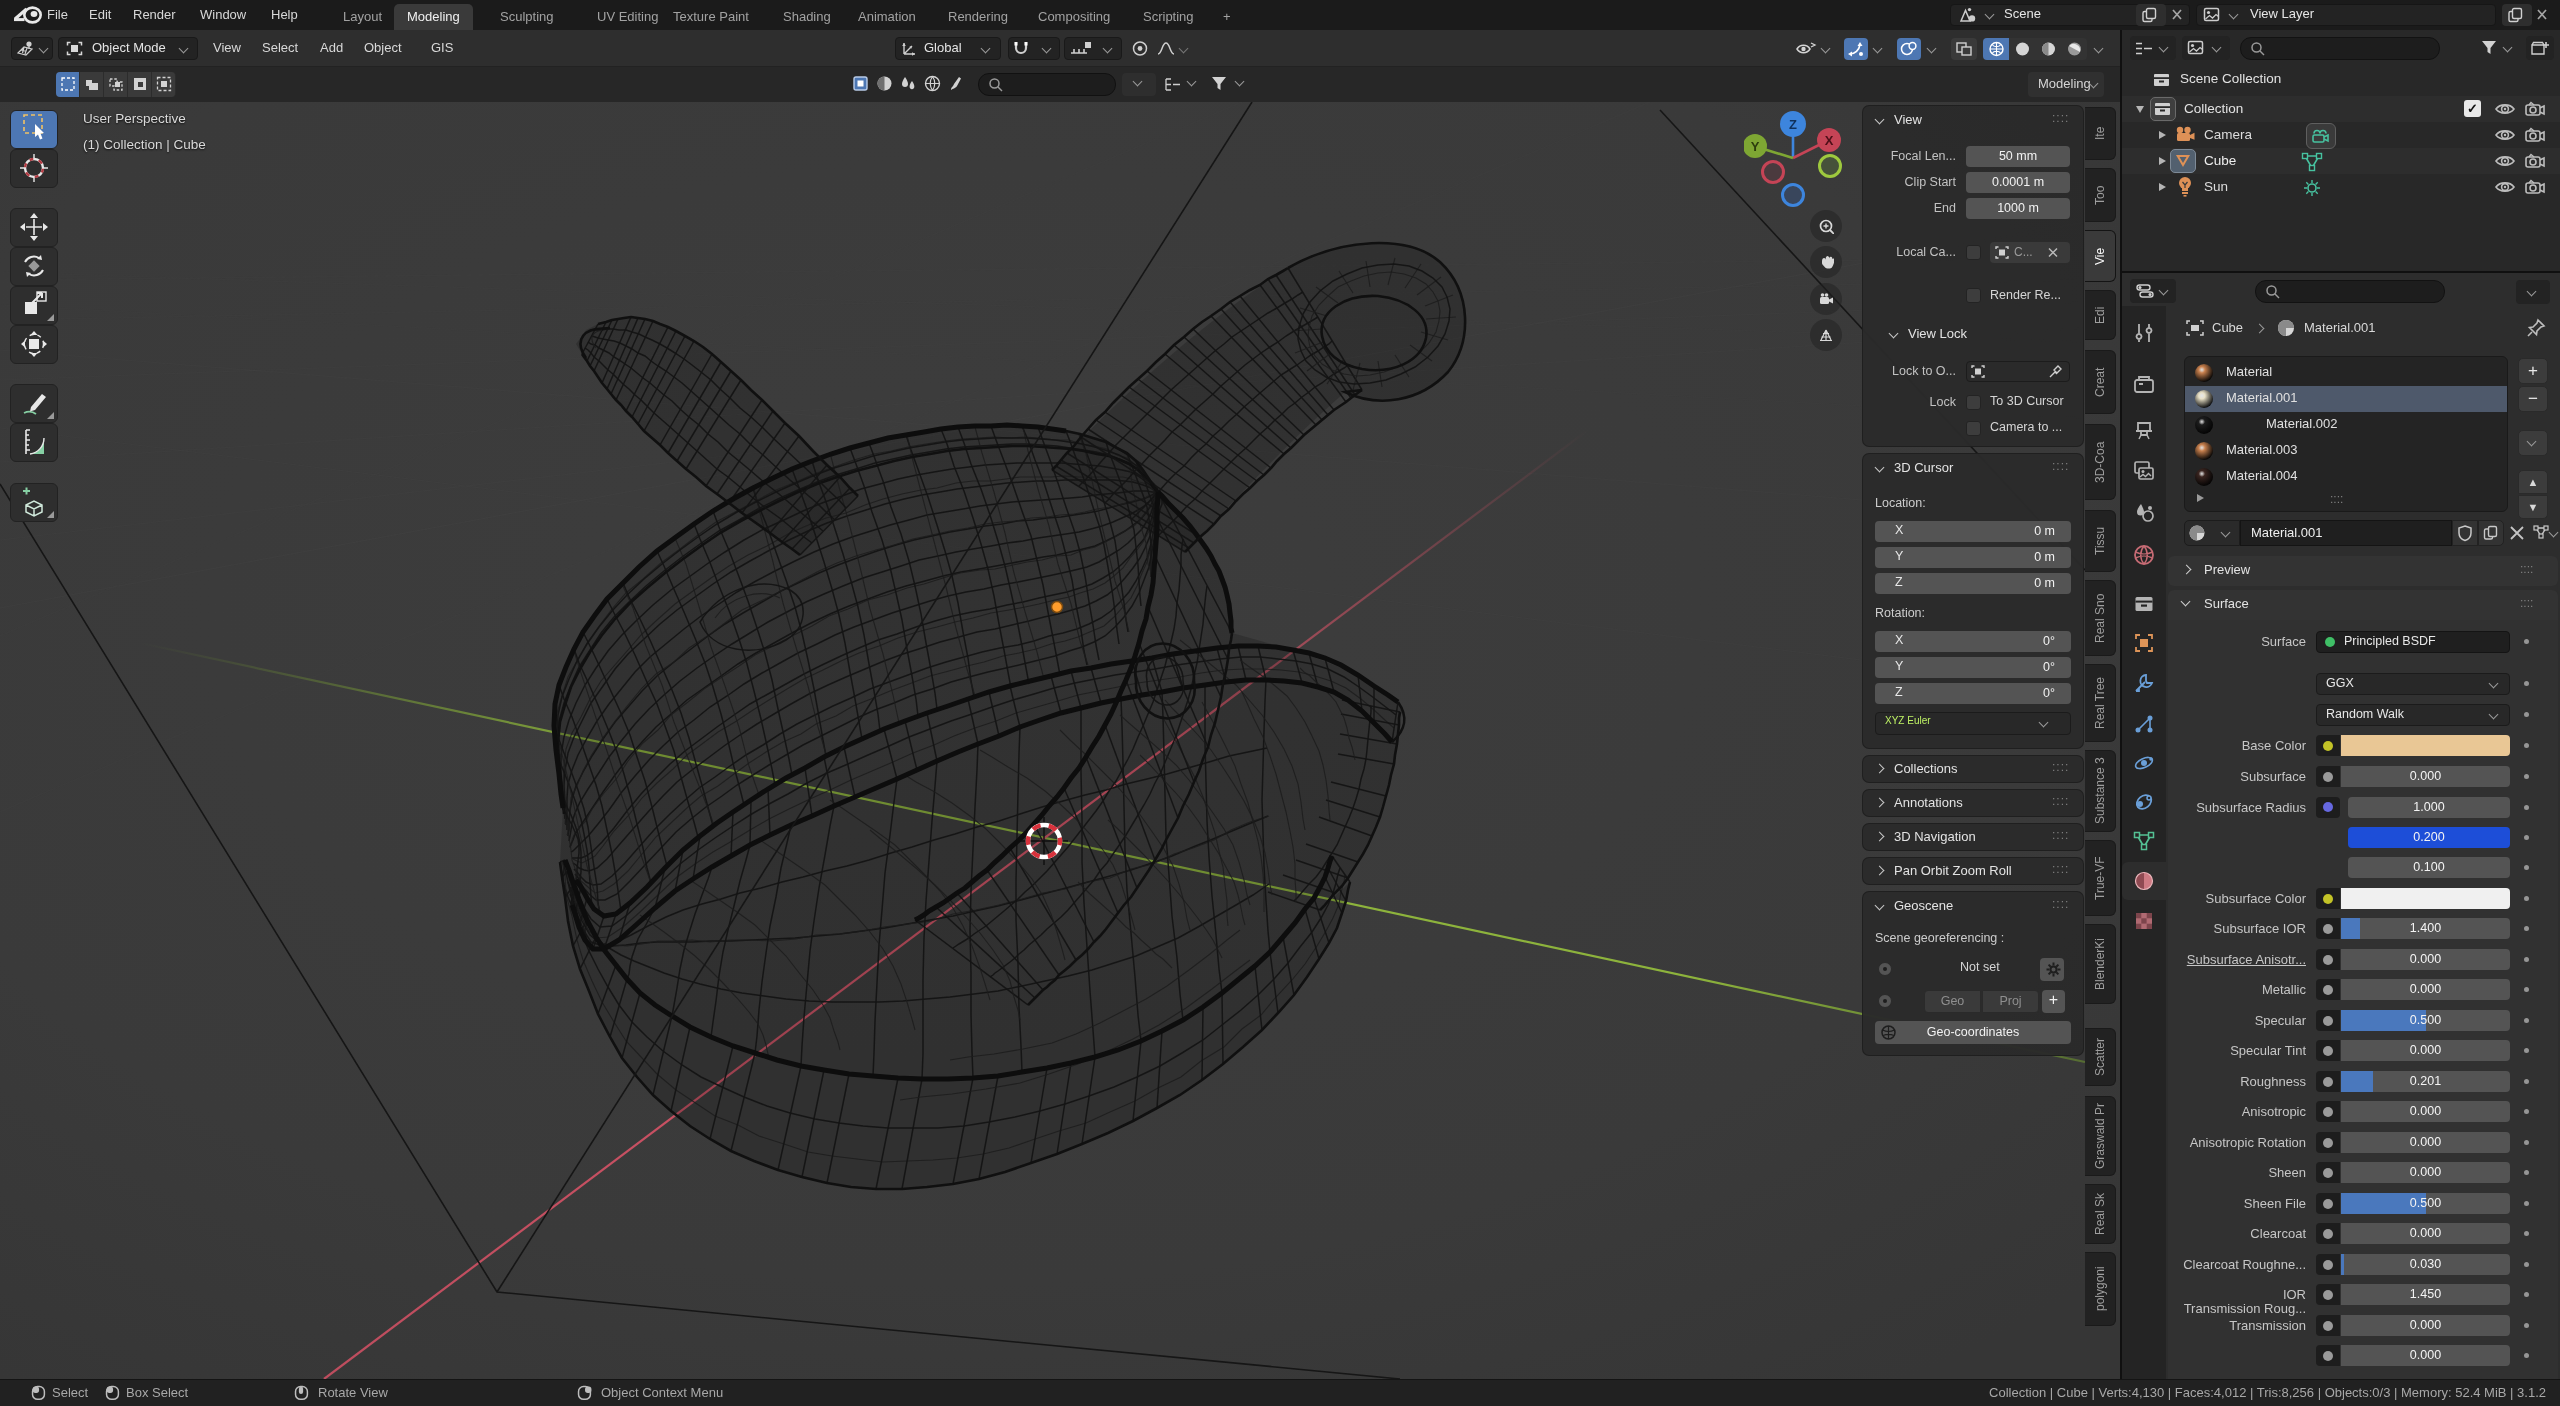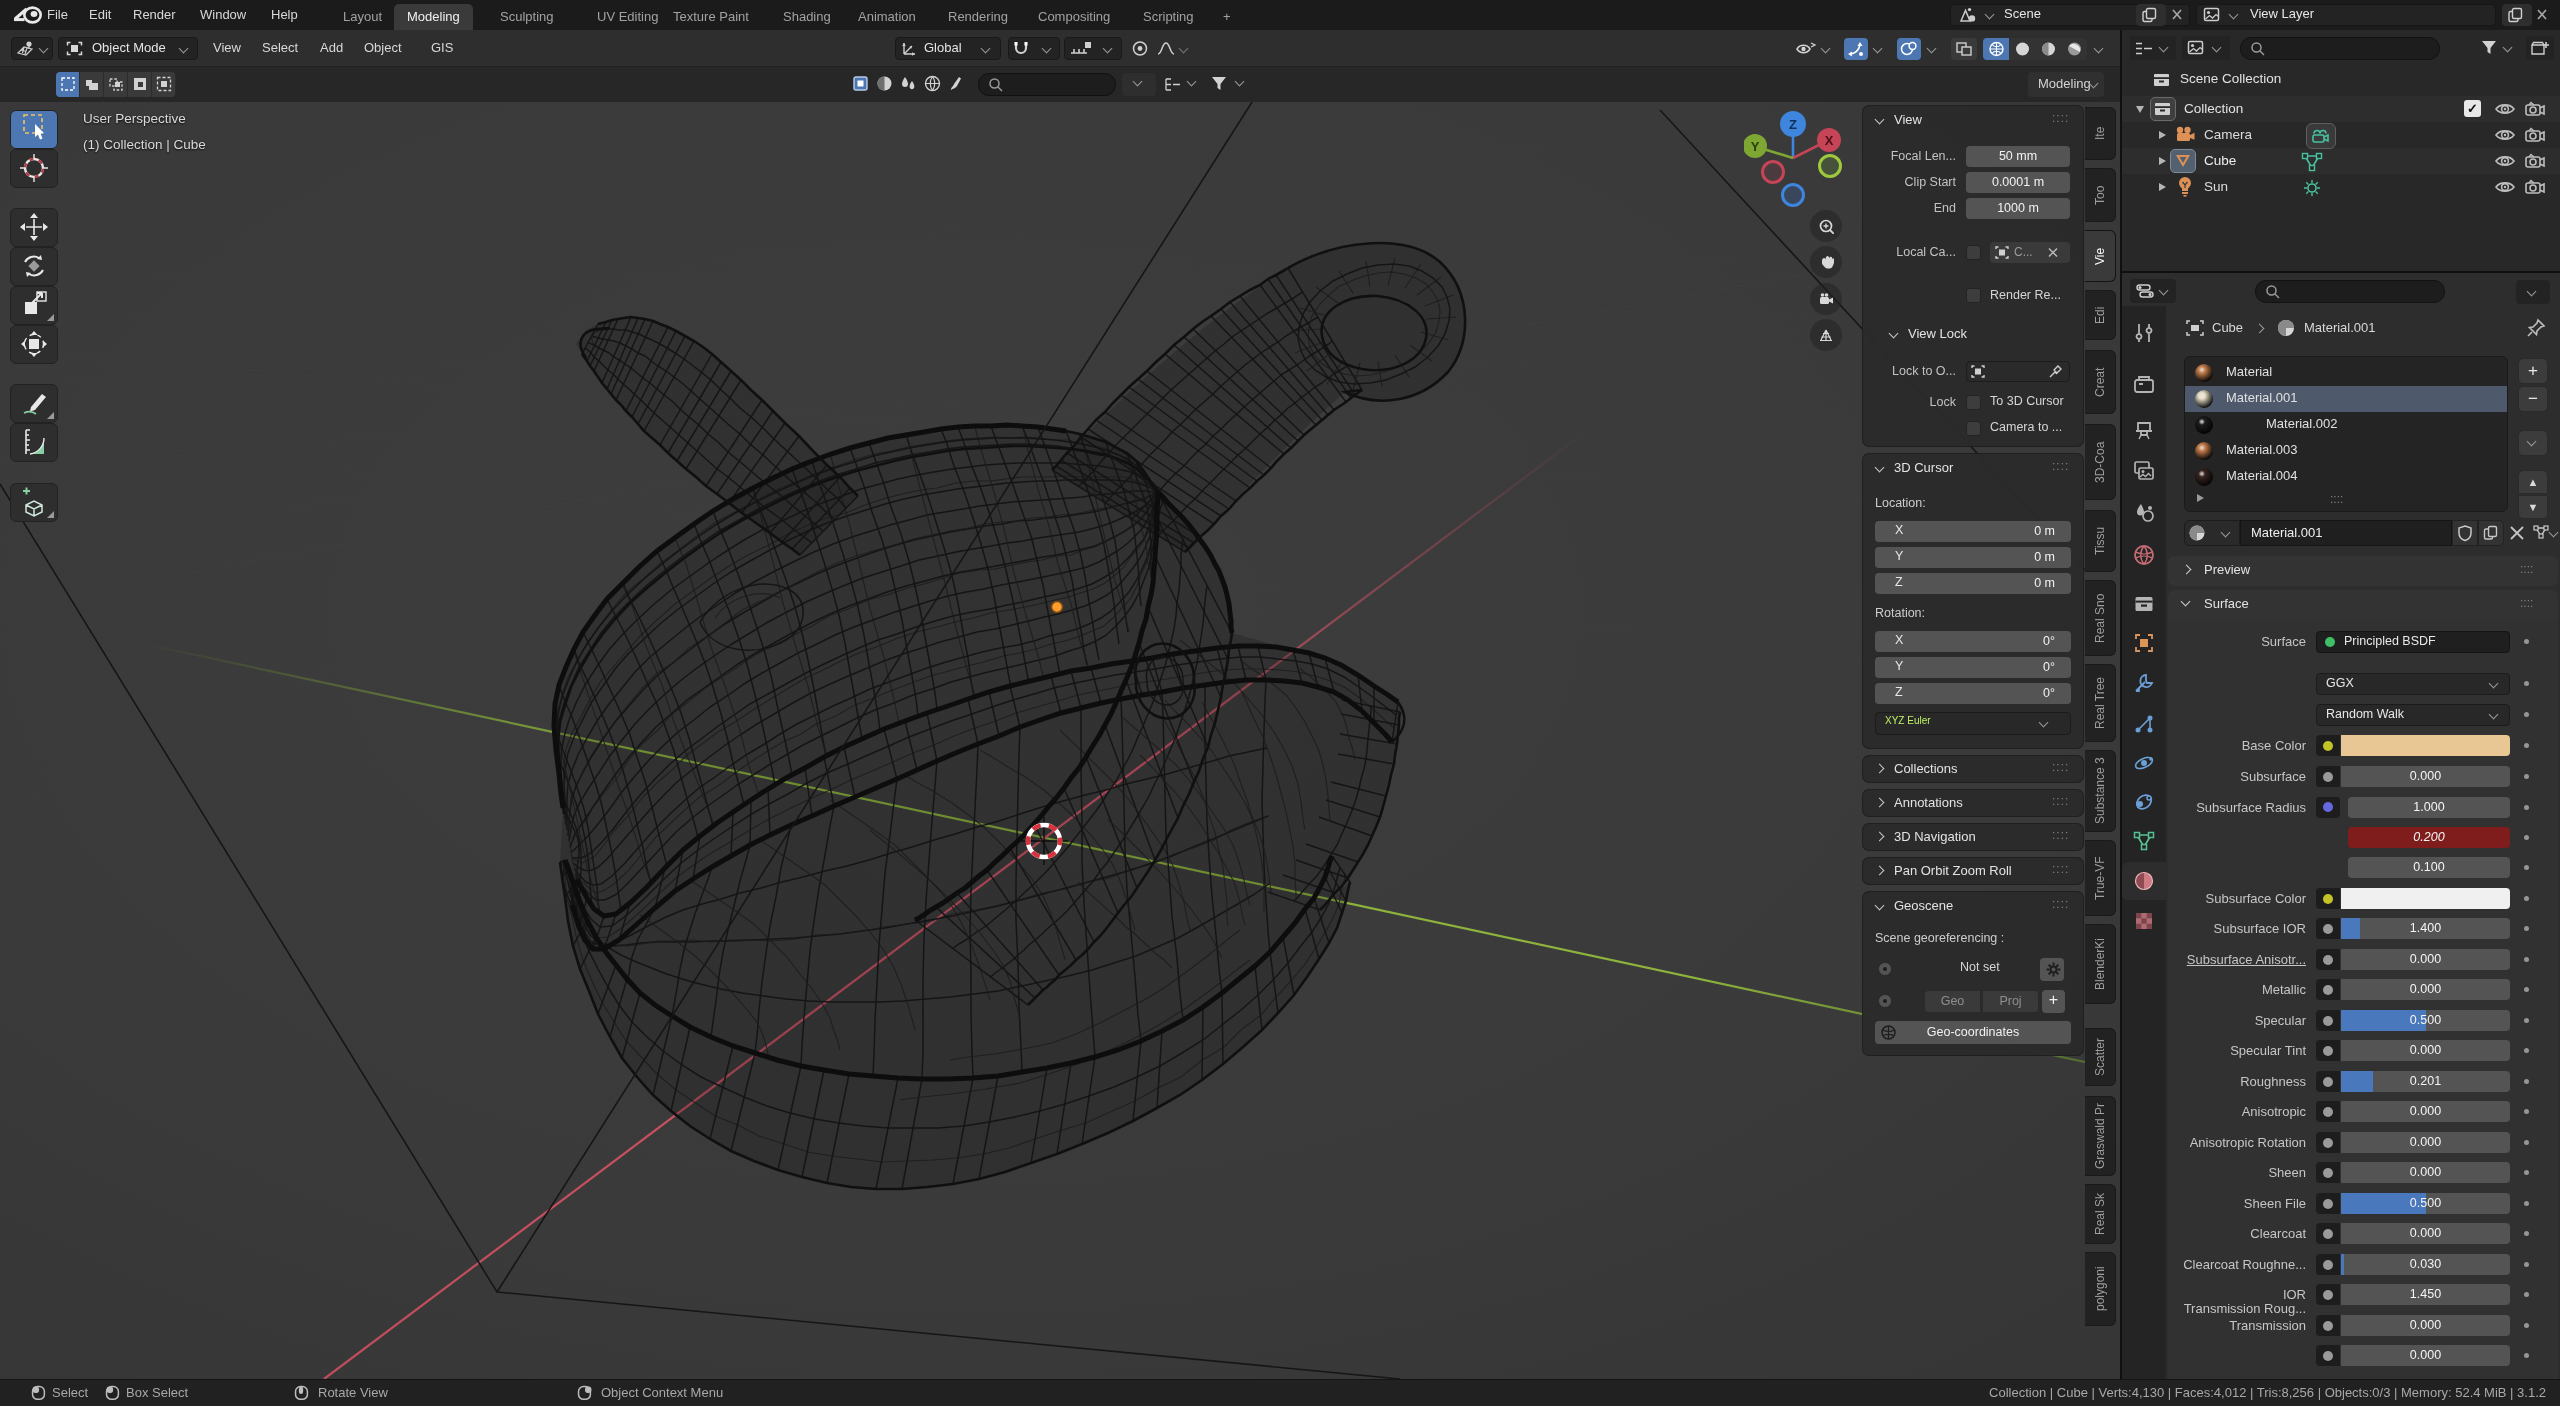--- a/index.html
+++ b/index.html
@@ -1273,21 +1273,21 @@
     <div class="abs" style="left:2341px;top:766px;width:169px;height:21px;background:#545454;border-radius:0 4px 4px 0;overflow:hidden;">
       <div style="position:absolute;left:0;top:0;width:0%;height:21px;background:#4a78bd;"></div>
     </div>
     <div class="abs" style="left:2341px;top:766px;width:169px;height:21px;color:#f4f4f4;font-size:12.5px;line-height:21px;text-align:center;">0.000</div>
     <div class="dot" style="left:2524px;top:774px;"></div>
 <div class="plabel" style="left:2150px;top:797px;width:156px;">Subsurface Radius</div>
 <div class="abs" style="left:2316px;top:797px;width:24px;height:21px;background:#1d1d1d;border-radius:4px;"></div>
 <div class="abs" style="left:2323px;top:802px;width:10px;height:10px;border-radius:50%;background:#6668e0;"></div>
 <div class="abs" style="left:2348px;top:797px;width:162px;height:21px;background:#545454;border-radius:4px;color:#f4f4f4;font-size:12.5px;line-height:21px;text-align:center;">1.000</div>
 <div class="dot" style="left:2524px;top:805px;"></div>
-<div class="abs" style="left:2348px;top:827px;width:162px;height:21px;background:#7f1d1d;border-radius:4px;color:#f4f4f4;font-size:12.5px;line-height:21px;text-align:center;font-style:italic;">0.200</div>
+<div class="abs" style="left:2348px;top:827px;width:162px;height:21px;background:#1d4ed8;border-radius:4px;color:#f4f4f4;font-size:12.5px;line-height:21px;text-align:center;">0.200</div>
 <div class="dot" style="left:2524px;top:835px;"></div>
 <div class="abs" style="left:2348px;top:857px;width:162px;height:21px;background:#545454;border-radius:4px;color:#f4f4f4;font-size:12.5px;line-height:21px;text-align:center;">0.100</div>
 <div class="dot" style="left:2524px;top:865px;"></div>
 <div class="plabel" style="left:2150px;top:888px;width:156px;">Subsurface Color</div>
     <div class="abs" style="left:2316px;top:888px;width:24px;height:21px;background:#1d1d1d;border-radius:4px 0 0 4px;"></div>
     <div class="abs" style="left:2323px;top:893.5px;width:10px;height:10px;border-radius:50%;background:#c3c327;"></div>
     <div class="abs" style="left:2341px;top:888px;width:169px;height:21px;background:#f0f0f0;border-radius:0 4px 4px 0;"></div>
     <div class="dot" style="left:2524px;top:896px;"></div>
 <div class="plabel" style="left:2150px;top:918px;width:156px;">Subsurface IOR</div>
     <div class="abs" style="left:2316px;top:918px;width:24px;height:21px;background:#1d1d1d;border-radius:4px 0 0 4px;"></div>

